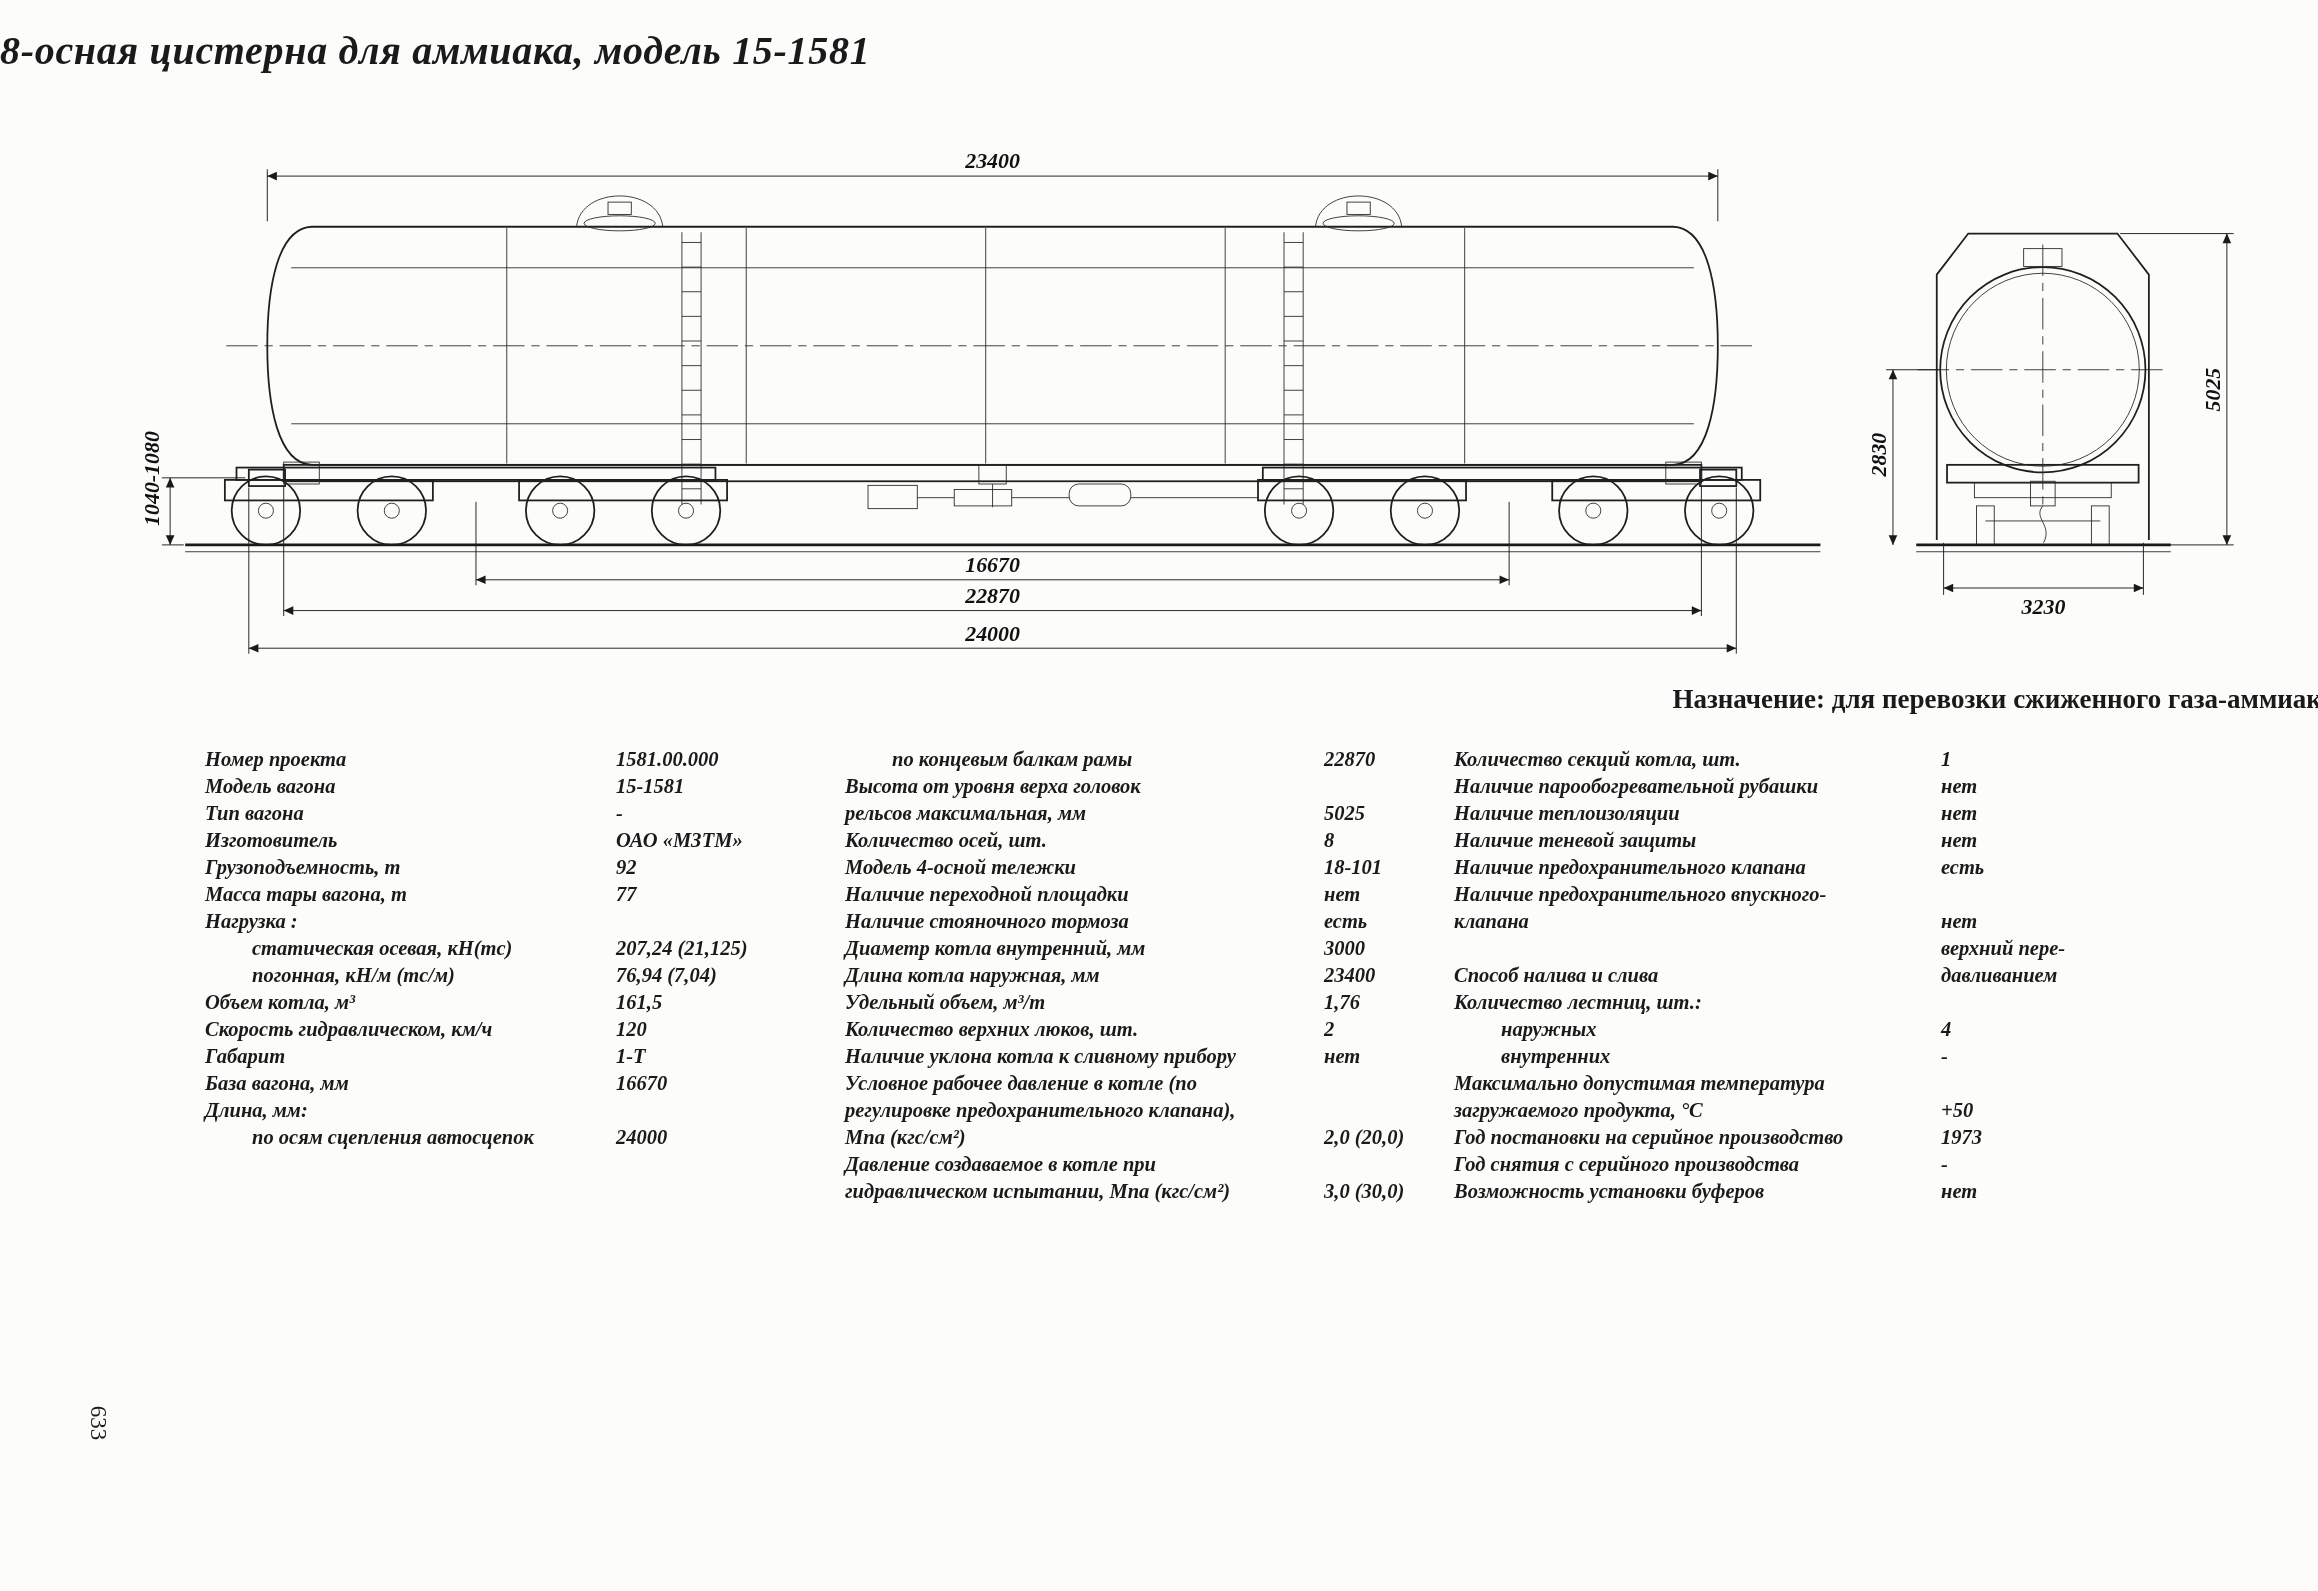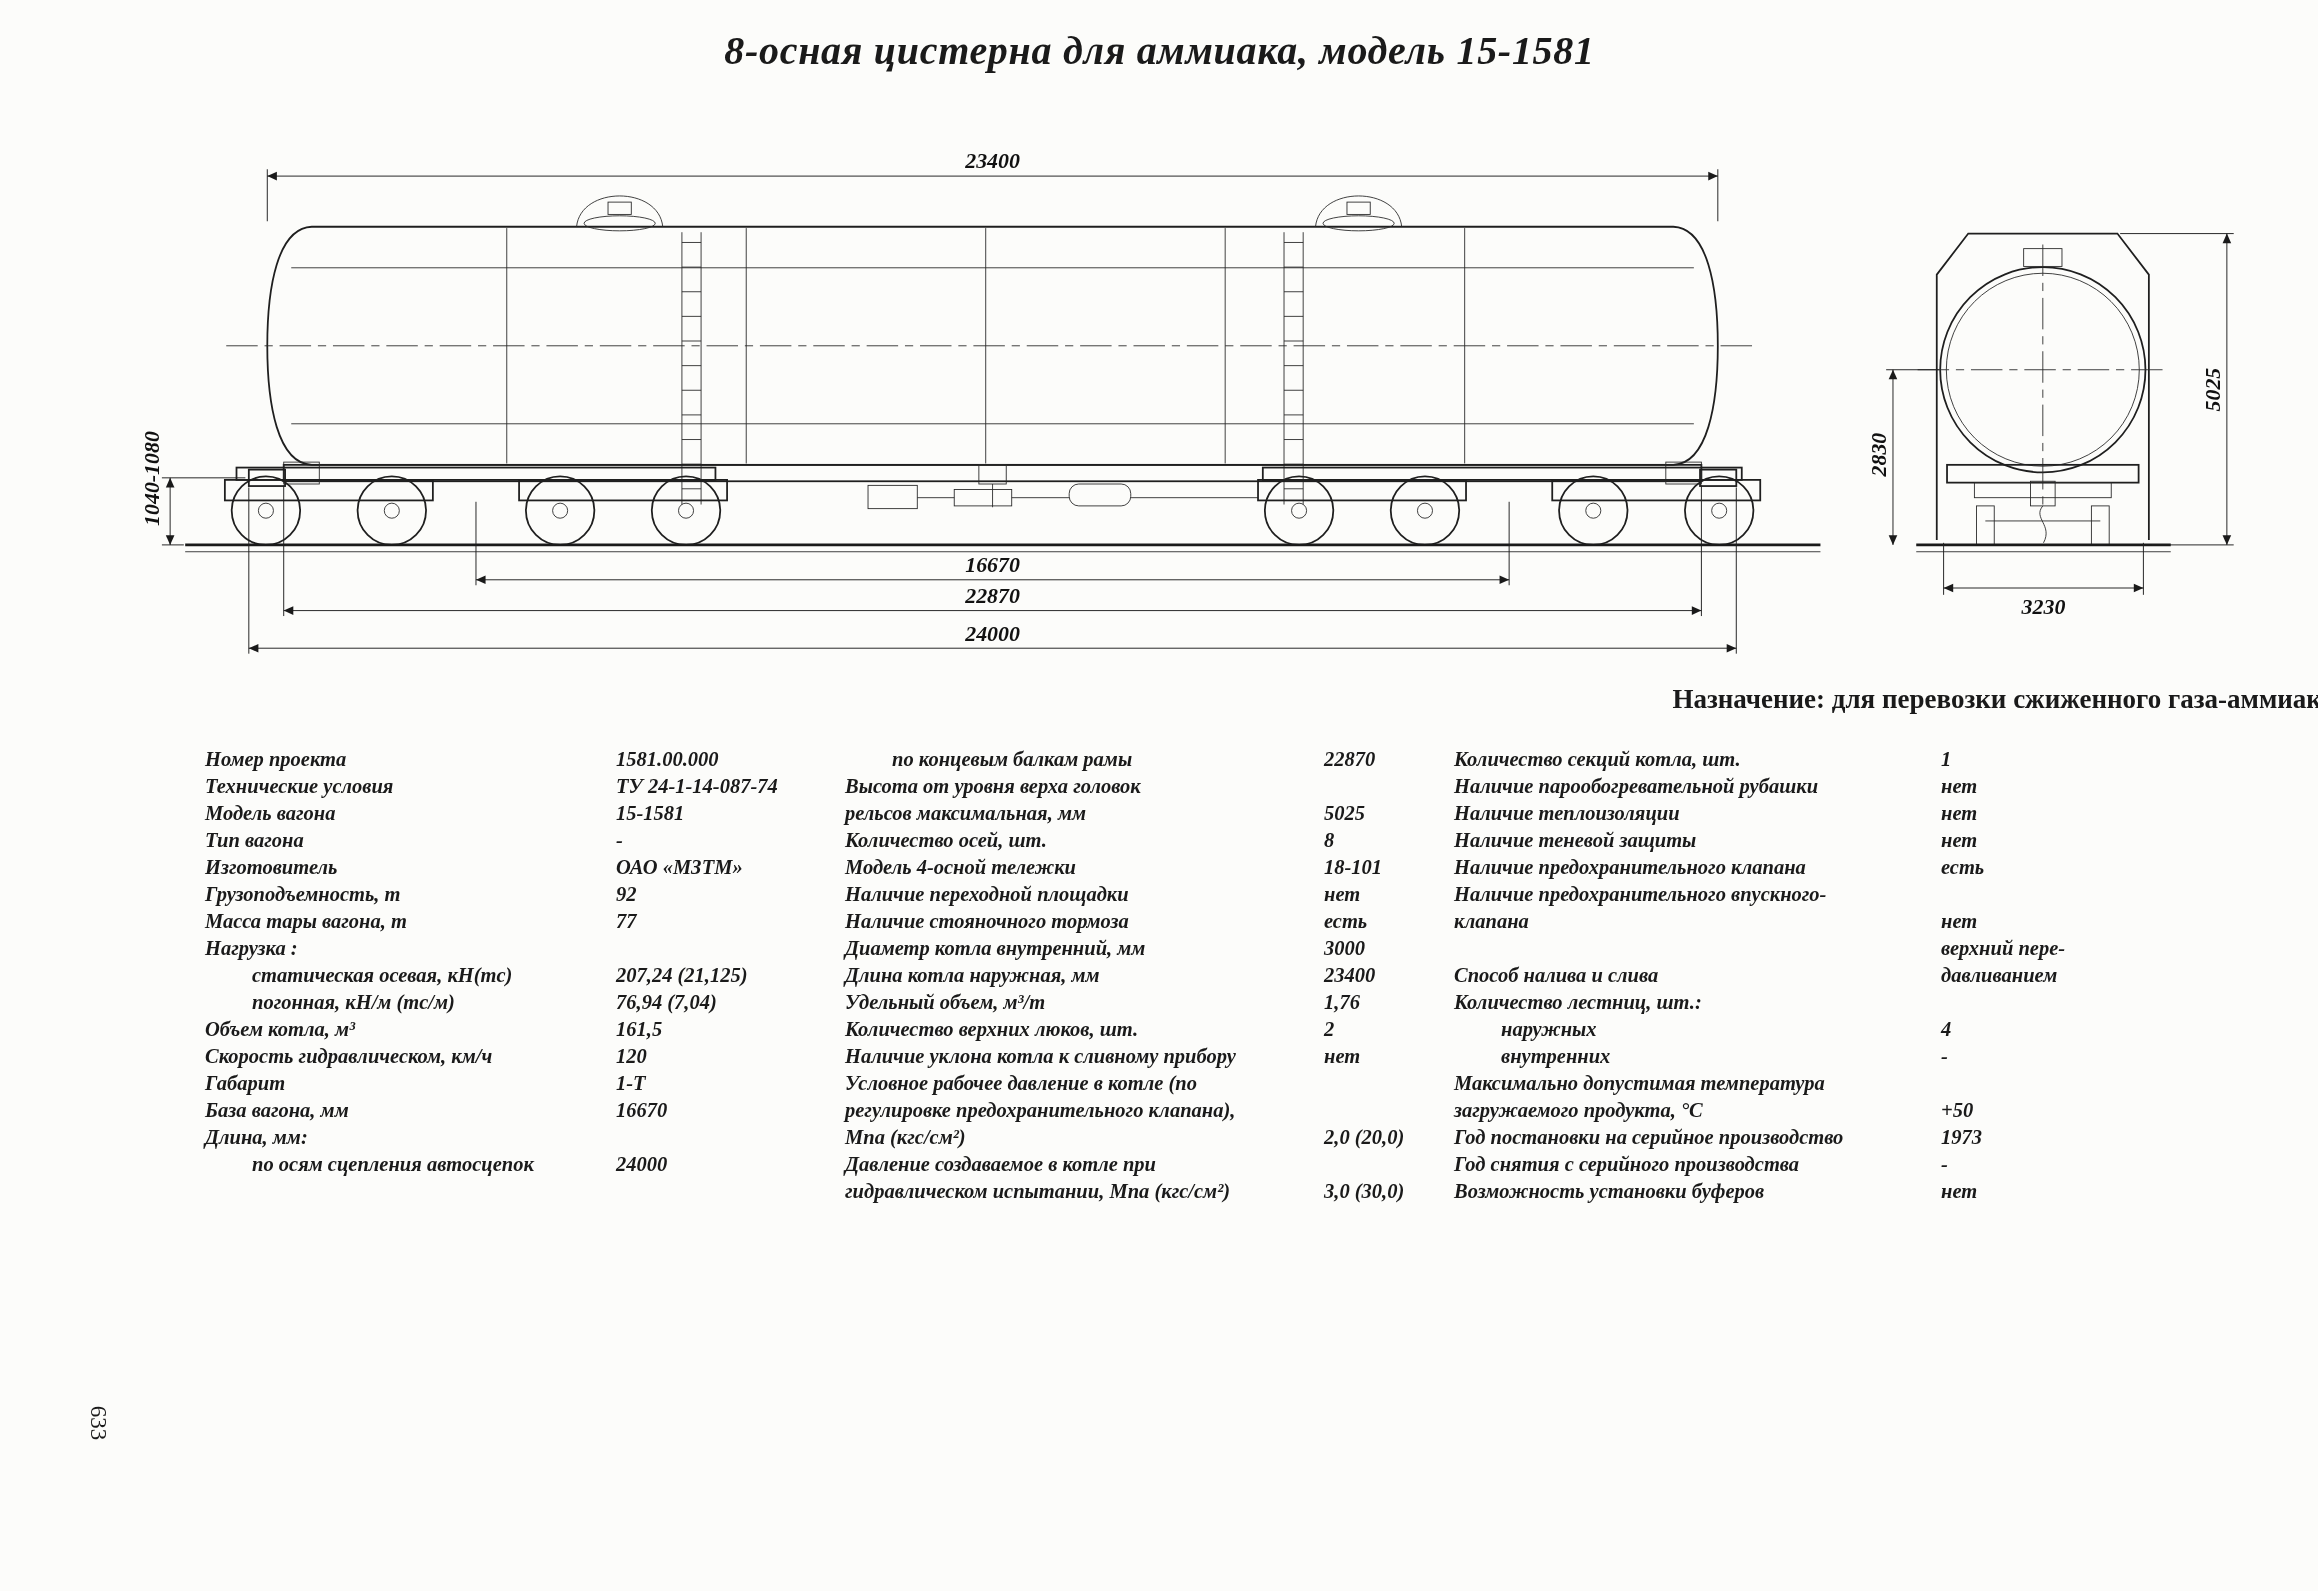--- a/index.html
+++ b/index.html
@@ -5,21 +5,21 @@
 <style>
   * { margin:0; padding:0; box-sizing:border-box; }
   html,body { background:#ffffff; }
   .page {
     position:relative; width:2319px; height:1591px;
     background:#fcfcfa; overflow:hidden;
     font-family:"Liberation Serif", serif; color:#1a1a1a;
   }
   .title {
     position:absolute; top:27px; left:0; width:100%;
-    text-align:center; font-size:40px; font-weight:bold; font-style:italic;
+    text-align:left; font-size:40px; font-weight:bold; font-style:italic;
     letter-spacing:0.7px;
   }
   .drawing { position:absolute; top:68px; left:0; }
   .purpose {
     position:absolute; top:684px; left:16px; width:100%;
     text-align:right; font-size:27px; font-weight:bold; 
   }
   .spec-col {
     position:absolute; top:746px;
     font-size:20.5px; font-weight:bold; font-style:italic; line-height:27px;
@@ -208,24 +208,20 @@
 
   <div class="purpose">Назначение: для перевозки сжиженного газа-аммиака</div>
 
   <div>
     <div class="spec-col col1">
         <div class="spec-row">
           <div class="spec-label">Номер проекта</div>
           <div class="spec-value">1581.00.000</div>
         </div>
         <div class="spec-row">
-          <div class="spec-label">Технические условия</div>
-          <div class="spec-value">ТУ 24-1-14-087-74</div>
-        </div>
-        <div class="spec-row">
           <div class="spec-label">Модель вагона</div>
           <div class="spec-value">15-1581</div>
         </div>
         <div class="spec-row">
           <div class="spec-label">Тип вагона</div>
           <div class="spec-value">-</div>
         </div>
         <div class="spec-row">
           <div class="spec-label">Изготовитель</div>
           <div class="spec-value">ОАО «МЗТМ»</div>

